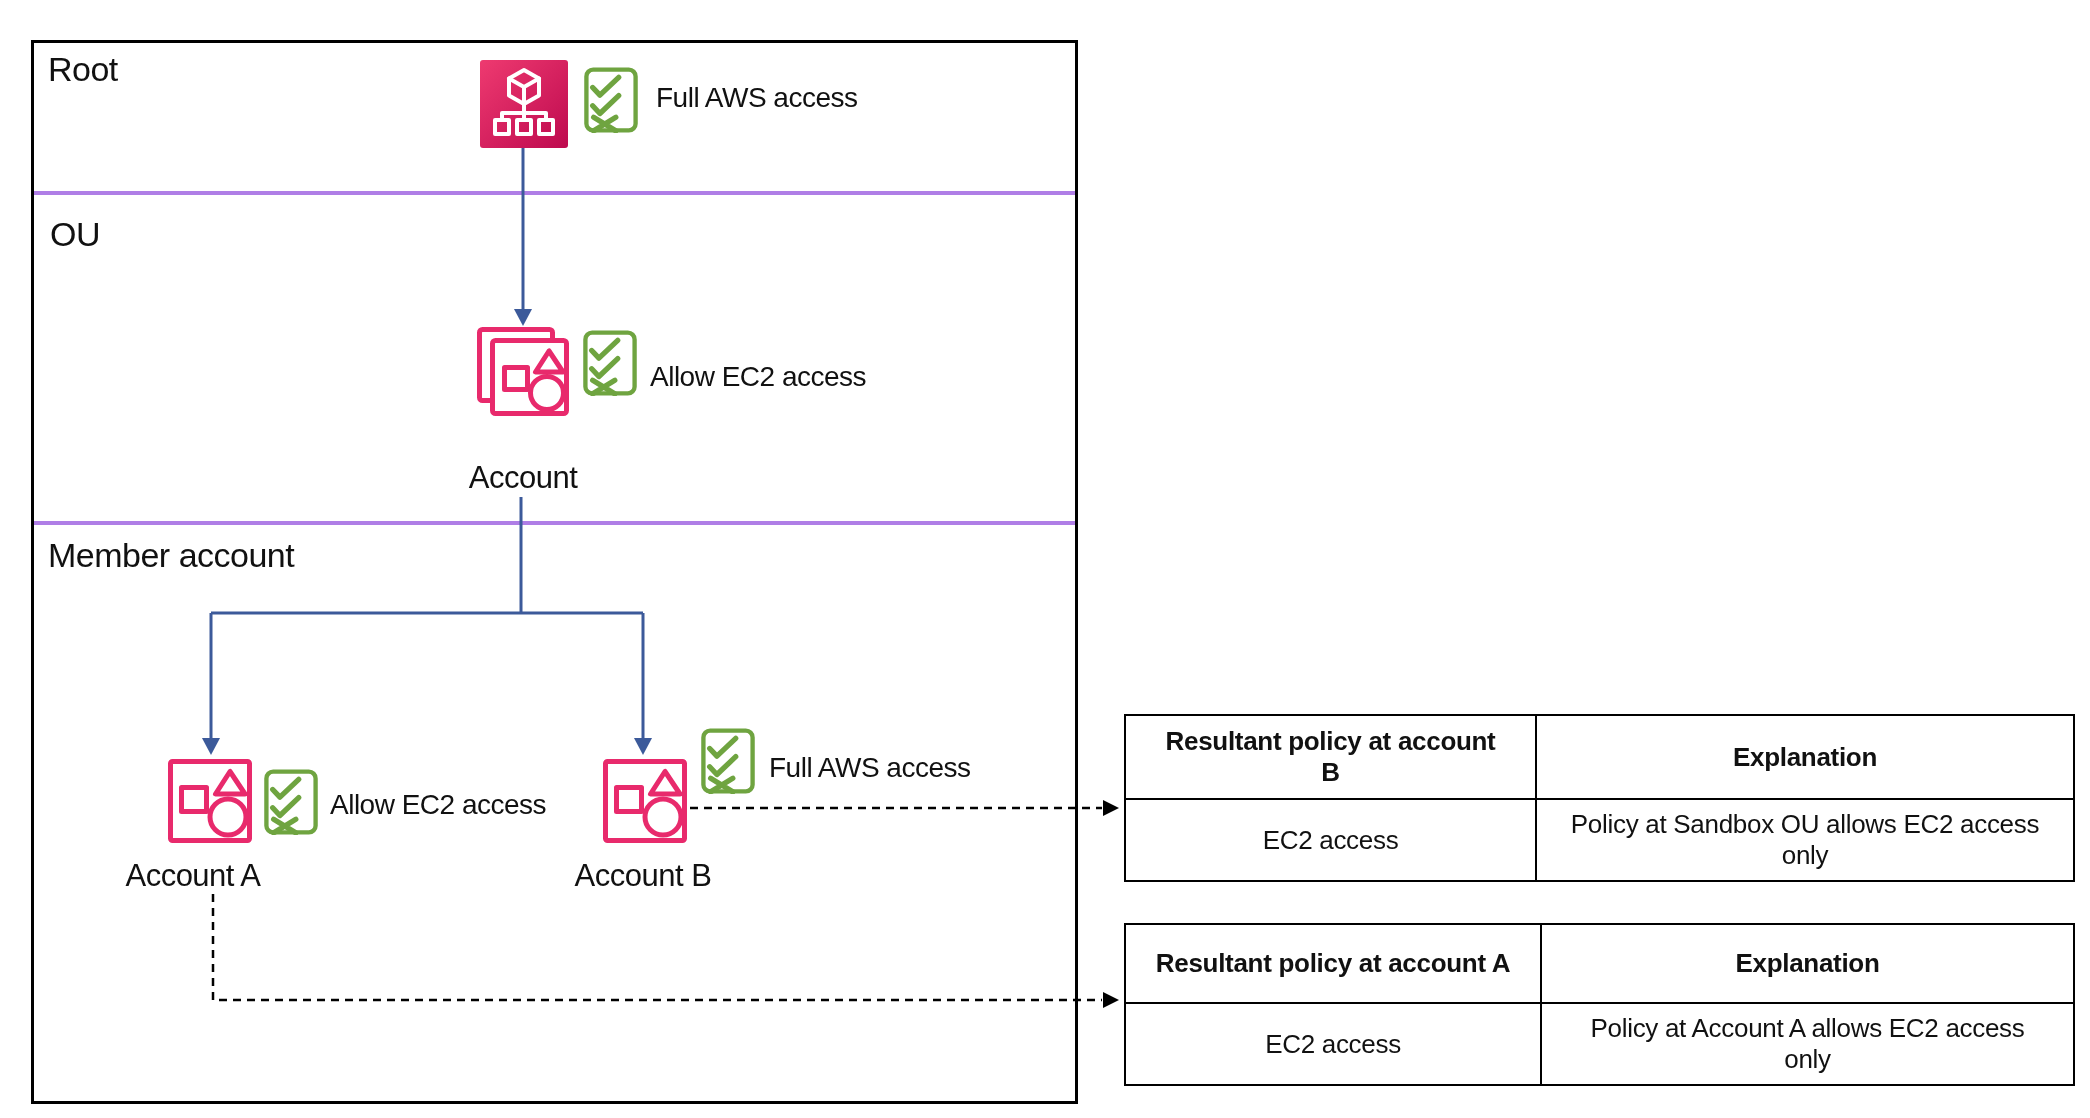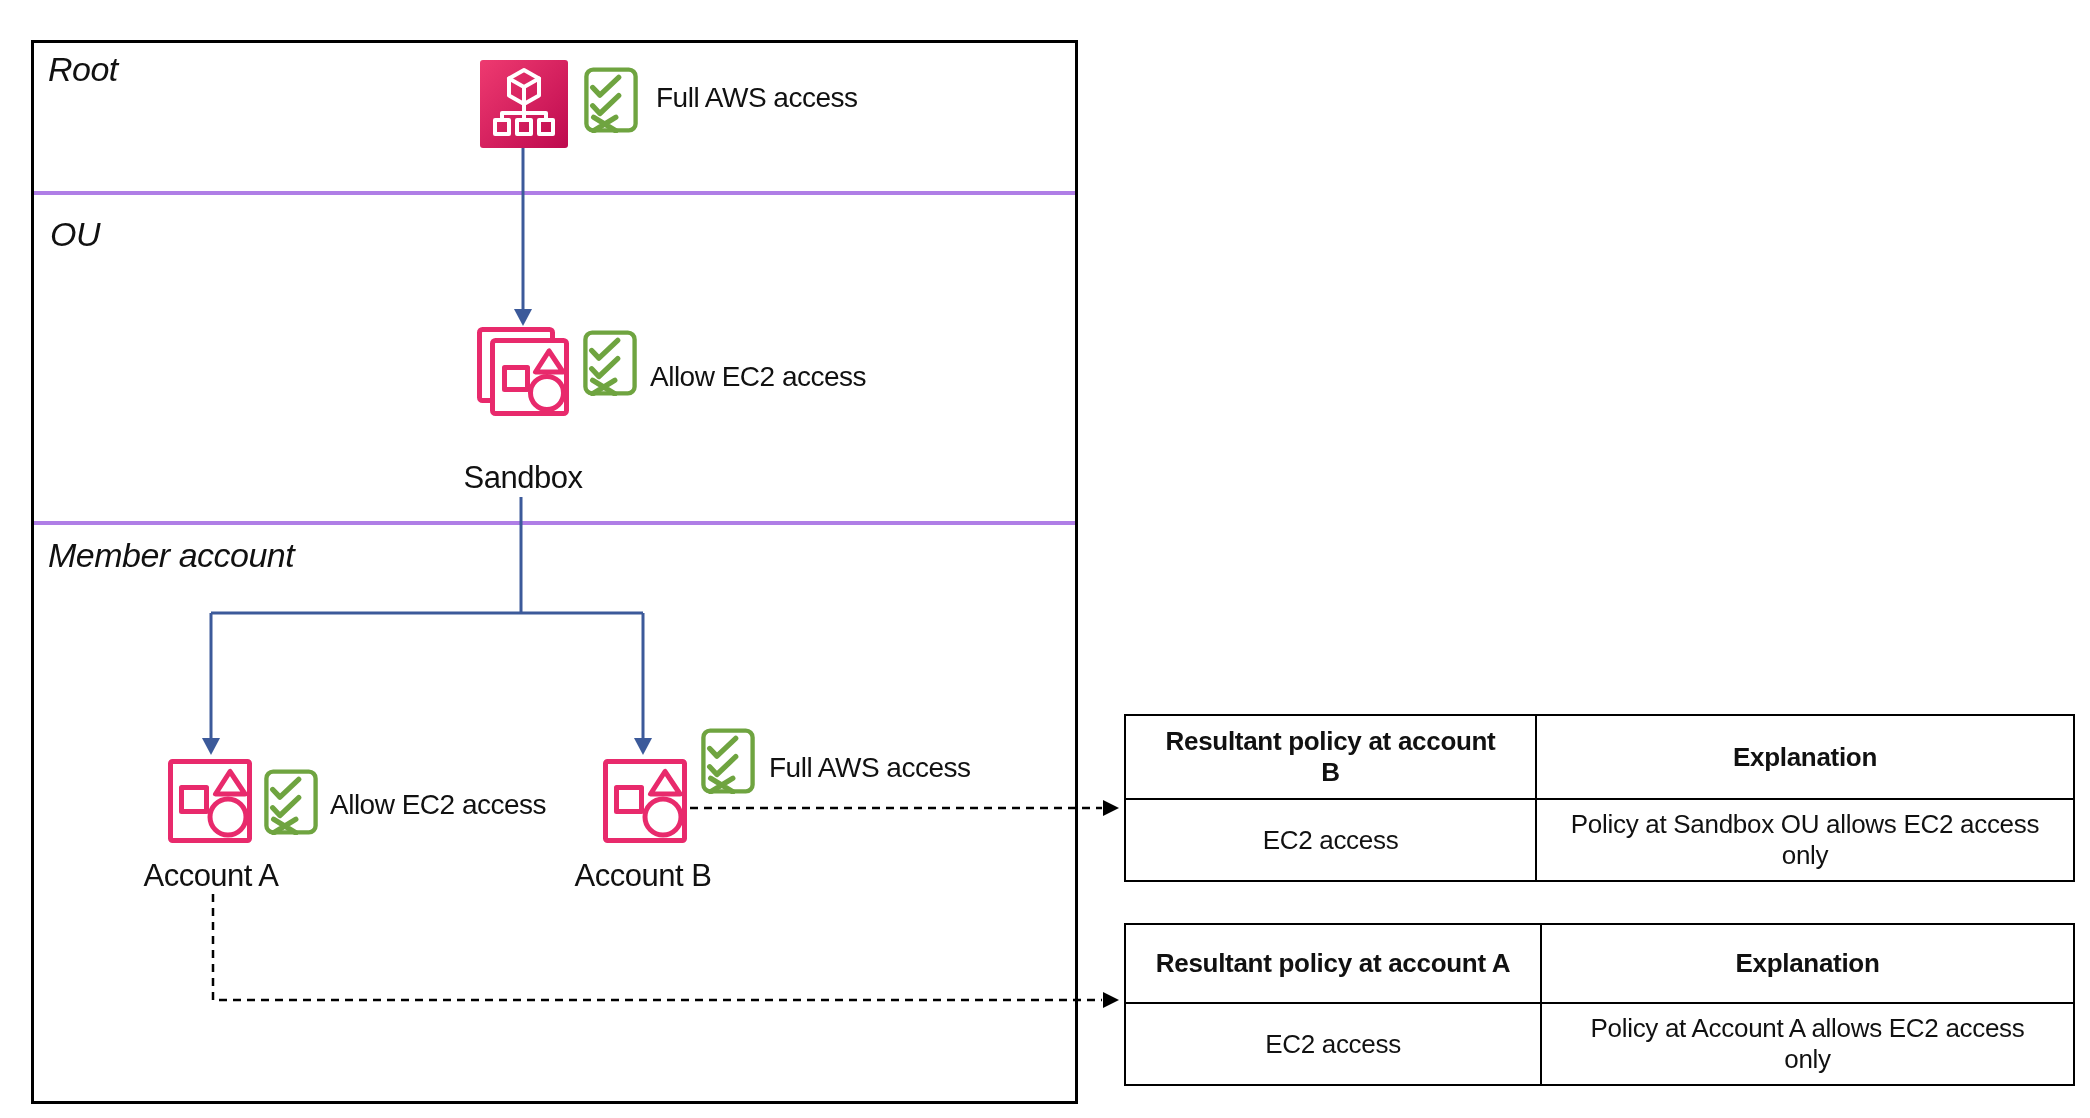--- a/index.html
+++ b/index.html
@@ -3,21 +3,21 @@
 <meta charset="utf-8">
 <style>
   html,body{margin:0;padding:0;background:#fff;}
   .canvas{
     position:relative;width:2090px;height:1118px;background:#ffffff;
     font-family:"Liberation Sans",sans-serif;color:#111;overflow:hidden;
   }
   .abs{position:absolute;}
   .org-box{border:3px solid #000;box-sizing:border-box;background:transparent;}
   .divider{height:4px;background:var(--purple,#AF7EE6);}
-  .section-label{font-size:34px;letter-spacing:-0.5px;white-space:nowrap;font-style:italic;}
+  .section-label{font-size:34px;letter-spacing:-0.5px;white-space:nowrap;}
   .node-label{font-size:31px;text-align:center;white-space:nowrap;letter-spacing:-0.5px;}
   .policy-label{font-size:28px;white-space:nowrap;letter-spacing:-0.5px;text-align:center;}
   .org-icon{
     background:linear-gradient(135deg,var(--pink_grad_light,#EE3A70),var(--pink_grad_dark,#BE0A4F));
     border-radius:3px;display:flex;align-items:center;justify-content:center;
   }
   svg{display:block;}
   .white-glyph{stroke:#fff;fill:none;stroke-width:4;stroke-linejoin:round;stroke-linecap:round;}
   .pink-stroke{stroke:var(--pink,#E82A6C);fill:none;stroke-width:5;stroke-linejoin:round;}
   .pink-stroke-fill{stroke:var(--pink,#E82A6C);fill:#fff;stroke-width:5;stroke-linejoin:round;}
@@ -91,36 +91,36 @@
     <path class="pink-stroke" d="M73,25 L59.5,46 L87,46 Z"></path>
     <circle class="pink-stroke" cx="71" cy="67" r="16.5"></circle>
   </svg>
   <svg class="abs" style="left:583px;top:330px;" width="54" height="66" viewBox="0 0 56 68">
     <rect class="green-border" x="2.5" y="2.5" width="51" height="63" rx="7"></rect>
     <path class="green-mark" d="M9,21 L16.5,29 L36,10.5"></path>
     <path class="green-mark" d="M9,40 L16.5,48 L36,29.5"></path>
     <path class="green-mark" d="M10,52 L33,66 M33,52 L10,66"></path>
   </svg>
   <div class="abs policy-label" style="left:650px;top:361px;">Allow EC2 access</div>
-  <div class="abs node-label" style="left:450px;top:460px;width:146px;">Sandbox</div>
+  <div class="abs node-label" style="left:450px;top:460px;width:146px;">Account</div>
 
   <svg class="abs" style="left:168px;top:759px;" width="84" height="84" viewBox="0 0 84 84">
     <rect class="pink-stroke" x="2.5" y="2.5" width="79" height="79" rx="2"></rect>
     <rect class="pink-stroke" x="13.5" y="28.5" width="25" height="24"></rect>
     <path class="pink-stroke" d="M62,12.5 L47.5,35 L77,35 Z"></path>
     <circle class="pink-stroke" cx="60" cy="58" r="18"></circle>
   </svg>
   <svg class="abs" style="left:264px;top:769px;" width="54" height="66" viewBox="0 0 56 68">
     <rect class="green-border" x="2.5" y="2.5" width="51" height="63" rx="7"></rect>
     <path class="green-mark" d="M9,21 L16.5,29 L36,10.5"></path>
     <path class="green-mark" d="M9,40 L16.5,48 L36,29.5"></path>
     <path class="green-mark" d="M10,52 L33,66 M33,52 L10,66"></path>
   </svg>
   <div class="abs policy-label" style="left:330px;top:789px;">Allow EC2 access</div>
-  <div class="abs node-label" style="left:138px;top:858px;width:146px;">Account A</div>
+  <div class="abs node-label" style="left:120px;top:858px;width:146px;">Account A</div>
 
   <svg class="abs" style="left:603px;top:759px;" width="84" height="84" viewBox="0 0 84 84">
     <rect class="pink-stroke" x="2.5" y="2.5" width="79" height="79" rx="2"></rect>
     <rect class="pink-stroke" x="13.5" y="28.5" width="25" height="24"></rect>
     <path class="pink-stroke" d="M62,12.5 L47.5,35 L77,35 Z"></path>
     <circle class="pink-stroke" cx="60" cy="58" r="18"></circle>
   </svg>
   <svg class="abs" style="left:701px;top:728px;" width="54" height="66" viewBox="0 0 56 68">
     <rect class="green-border" x="2.5" y="2.5" width="51" height="63" rx="7"></rect>
     <path class="green-mark" d="M9,21 L16.5,29 L36,10.5"></path>

